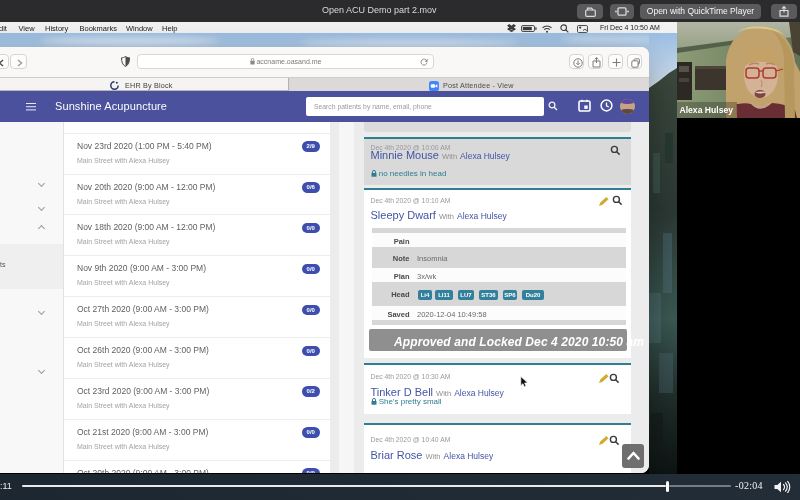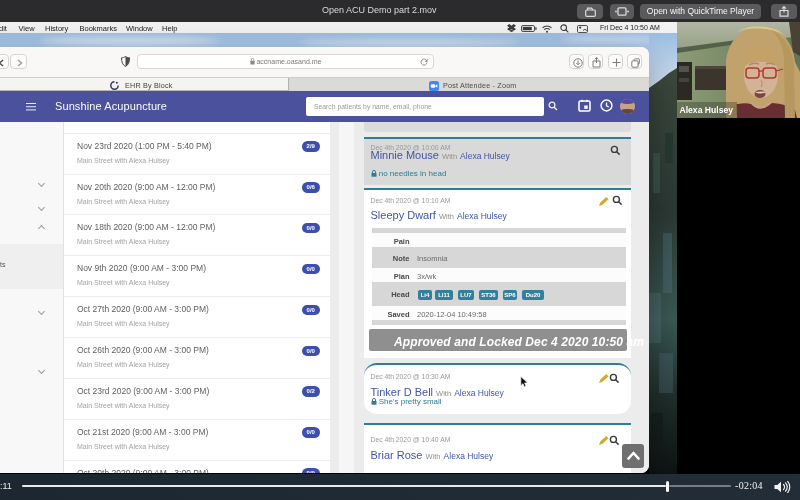--- a/index.html
+++ b/index.html
@@ -217,21 +217,21 @@
     <svg class="abs" style="left:150px;top:3px;" width="9" height="9" viewBox="0 0 9 9">
         <path d="M4.5 0.8 A3.7 3.7 0 1 0 8.2 4.5" fill="none" stroke="#2b3a6b" stroke-width="1.5"></path>
         <circle cx="6.8" cy="1.8" r="1" fill="#2b3a6b"></circle>
       </svg>
     <div class="abs" style="left:165px;top:3px;font-size:7.2px;color:#3c3c3c;letter-spacing:.2px;">EHR By Block</div>
     <svg class="abs" style="left:469px;top:3px;" width="10" height="10" viewBox="0 0 10 10">
         <rect width="10" height="10" rx="2.6" fill="#4087fc"></rect>
         <rect x="1.8" y="3.2" width="4.2" height="3.6" rx="1" fill="#fff"></rect>
         <path d="M6.4 4.5 L8.3 3.2 V6.8 L6.4 5.5Z" fill="#fff"></path>
       </svg>
-    <div class="abs" style="left:483px;top:3px;font-size:7.2px;color:#4c4c4c;letter-spacing:.2px;">Post Attendee - Zoom</div>
+    <div class="abs" style="left:483px;top:3px;font-size:7.2px;color:#4c4c4c;letter-spacing:.2px;">Post Attendee - View</div>
   </div>
 
   <div class="abs" id="appheader">
     <div class="abs" style="left:65.5px;top:12px;width:10.5px;height:1.9px;background:#e9e9f2;box-shadow:0 3.2px 0 #e9e9f2,0 6.4px 0 #e9e9f2;"></div>
     <div class="abs" style="left:95px;top:9.5px;color:#fbfbfd;font-size:11px;letter-spacing:.1px;">Sunshine Acupuncture</div>
 
     <div class="abs" style="left:346px;top:6.5px;width:238px;height:19px;background:#fff;border-radius:2px;"></div>
     <div class="abs" style="left:354px;top:12.5px;font-size:6.8px;color:#9c9c9c;">Search patients by name, email, phone</div>
     <svg class="abs" style="left:588px;top:10.5px;" width="10" height="10" viewBox="0 0 10 10">
         <circle cx="4" cy="4" r="2.9" fill="none" stroke="rgba(255,255,255,.92)" stroke-width="1.3"></circle>
@@ -356,21 +356,21 @@
       <div class="chip" style="left:94px;top:100px;width:16px;">LU7</div>
       <div class="chip" style="left:115px;top:100px;width:19px;">ST36</div>
       <div class="chip" style="left:139px;top:100px;width:14px;">SP6</div>
       <div class="chip" style="left:158px;top:100px;width:22px;">Du20</div>
 
       <div class="abs" style="left:5px;top:138.5px;width:258px;height:22px;background:#8f8f8f;border-radius:2px;">
         <div class="abs" style="left:25px;top:6.5px;font-size:12px;font-weight:bold;color:#fff;letter-spacing:.1px;white-space:nowrap;font-style:italic;">Approved and Locked Dec 4 2020 10:50 am</div>
       </div>
     </div>
 
-    <div class="card" style="left:404px;top:241px;width:266.5px;height:51px;border-radius:13px;">
+    <div class="card" style="left:404px;top:241px;width:266.5px;height:51px;">
       <div class="date" style="top:8px;">Dec 4th 2020 @ 10:30 AM</div>
       <svg class="abs" style="left:234px;top:8px;" width="11" height="11" viewBox="0 0 11 11">
           <path d="M1 10 l1.3-3.6 6-5.4 2.2 2.2-5.9 5.5z" fill="#d4a92c"></path>
         </svg>
       <svg class="abs" style="left:245px;top:7.5px;" width="11" height="11" viewBox="0 0 11 11">
           <circle cx="4.4" cy="4.4" r="3" fill="none" stroke="#3a3a3a" stroke-width="1.4"></circle>
           <line x1="6.7" y1="6.7" x2="9.6" y2="9.6" stroke="#3a3a3a" stroke-width="1.5"></line>
         </svg>
       <div class="name" style="top:20.5px;">Tinker D Bell <span class="with">With</span> <span class="asst">Alexa Hulsey</span></div>
       <div class="lock" style="top:32px;"><svg width="6" height="7" viewBox="0 0 6 7" style="display:inline-block;vertical-align:-1px;">

